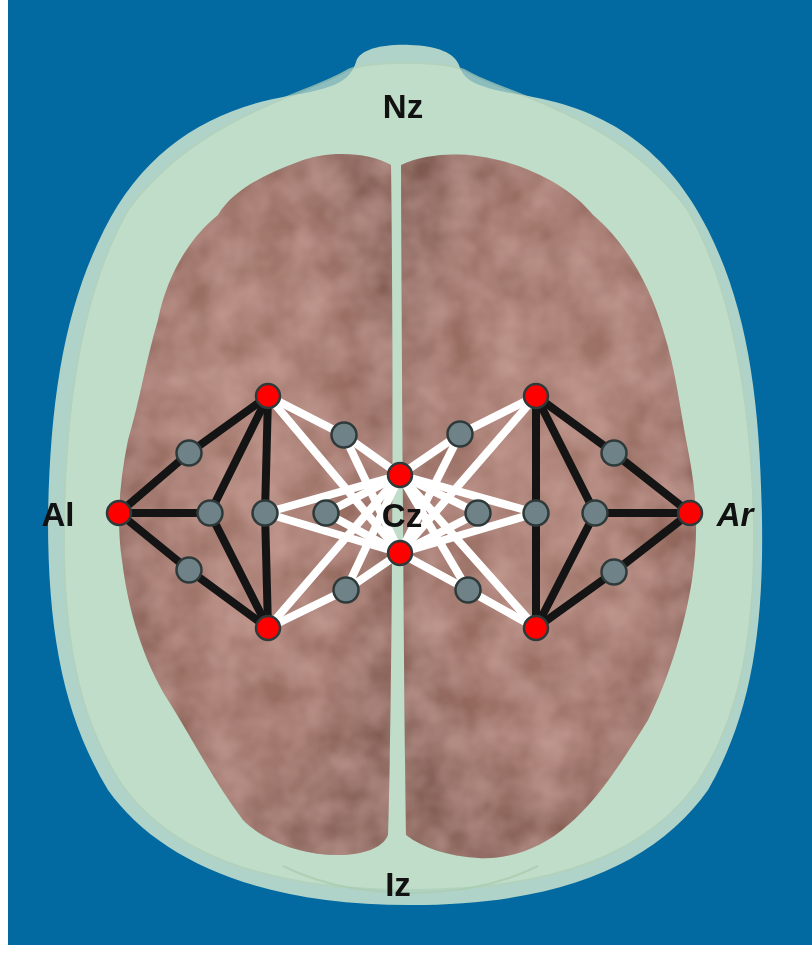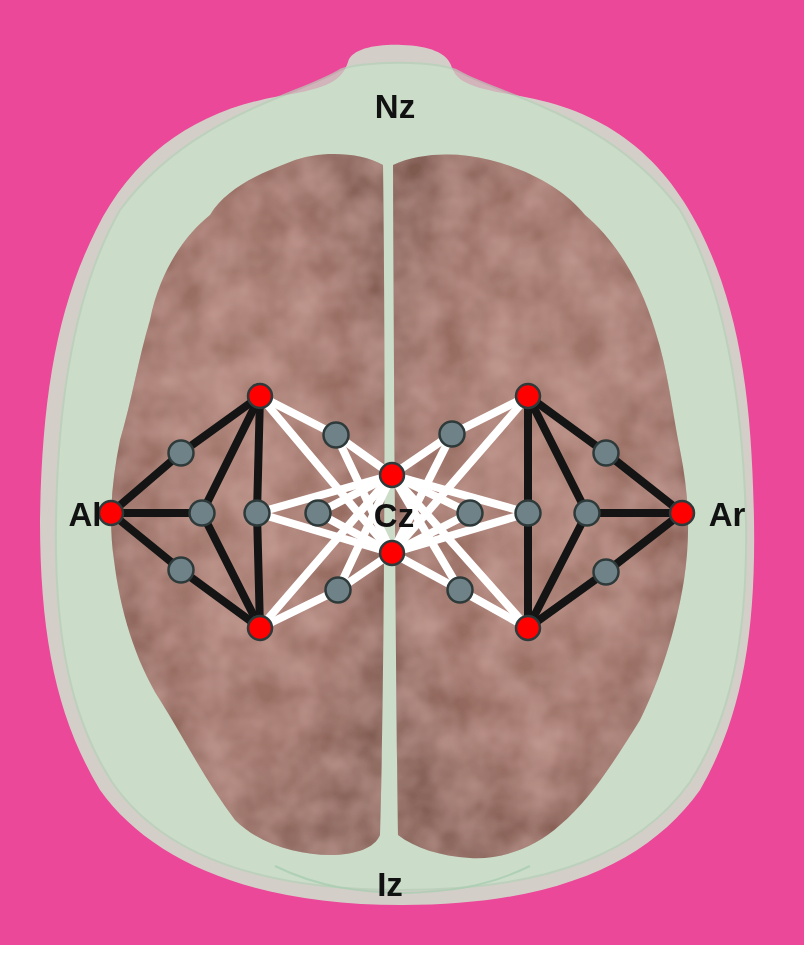--- a/index.html
+++ b/index.html
@@ -4,21 +4,22 @@
 <style>
   html, body { margin: 0; padding: 0; }
   body {
     width: 812px; height: 953px; overflow: hidden;
     background: #ffffff;
     font-family: "Liberation Sans", "DejaVu Sans", sans-serif;
   }
   .canvas {
     position: relative;
     width: 804px; height: 945px;
-    background: #ec4899;
+    background: #0369a1;
+    margin-left: 8px;
   }
   svg { position: absolute; left: 0; top: 0; }
   .label {
     position: absolute;
     font-weight: bold;
     color: #111111;
     font-size: 33px;
     line-height: 1;
     white-space: nowrap;
     transform: translate(-50%, -50%);
@@ -135,16 +136,16 @@
         <circle cx="606" cy="572" r="12.5" fill="#6f8287" stroke="#2e3a3a" stroke-width="2.5"></circle>
         <circle cx="528" cy="513" r="12.5" fill="#6f8287" stroke="#2e3a3a" stroke-width="2.5"></circle>
         <circle cx="470" cy="513" r="12.5" fill="#6f8287" stroke="#2e3a3a" stroke-width="2.5"></circle>
         <circle cx="452" cy="434" r="12.5" fill="#6f8287" stroke="#2e3a3a" stroke-width="2.5"></circle>
         <circle cx="460" cy="590" r="12.5" fill="#6f8287" stroke="#2e3a3a" stroke-width="2.5"></circle>
       </g>
   </svg>
 
   <div class="label" style="left:395px;top:106px;">Nz</div>
   <div class="label" style="left:390px;top:884px;text-align:center;">Iz</div>
-  <div class="label" style="left:85px;top:514px;">Al</div>
-  <div class="label" style="left:727px;top:514px;">Ar</div>
+  <div class="label" style="left:50px;top:514px;">Al</div>
+  <div class="label" style="left:727px;top:514px;font-style:italic;">Ar</div>
   <div class="label" style="left:394px;top:515px;">Cz</div>
 </div>
 
 </body></html>

